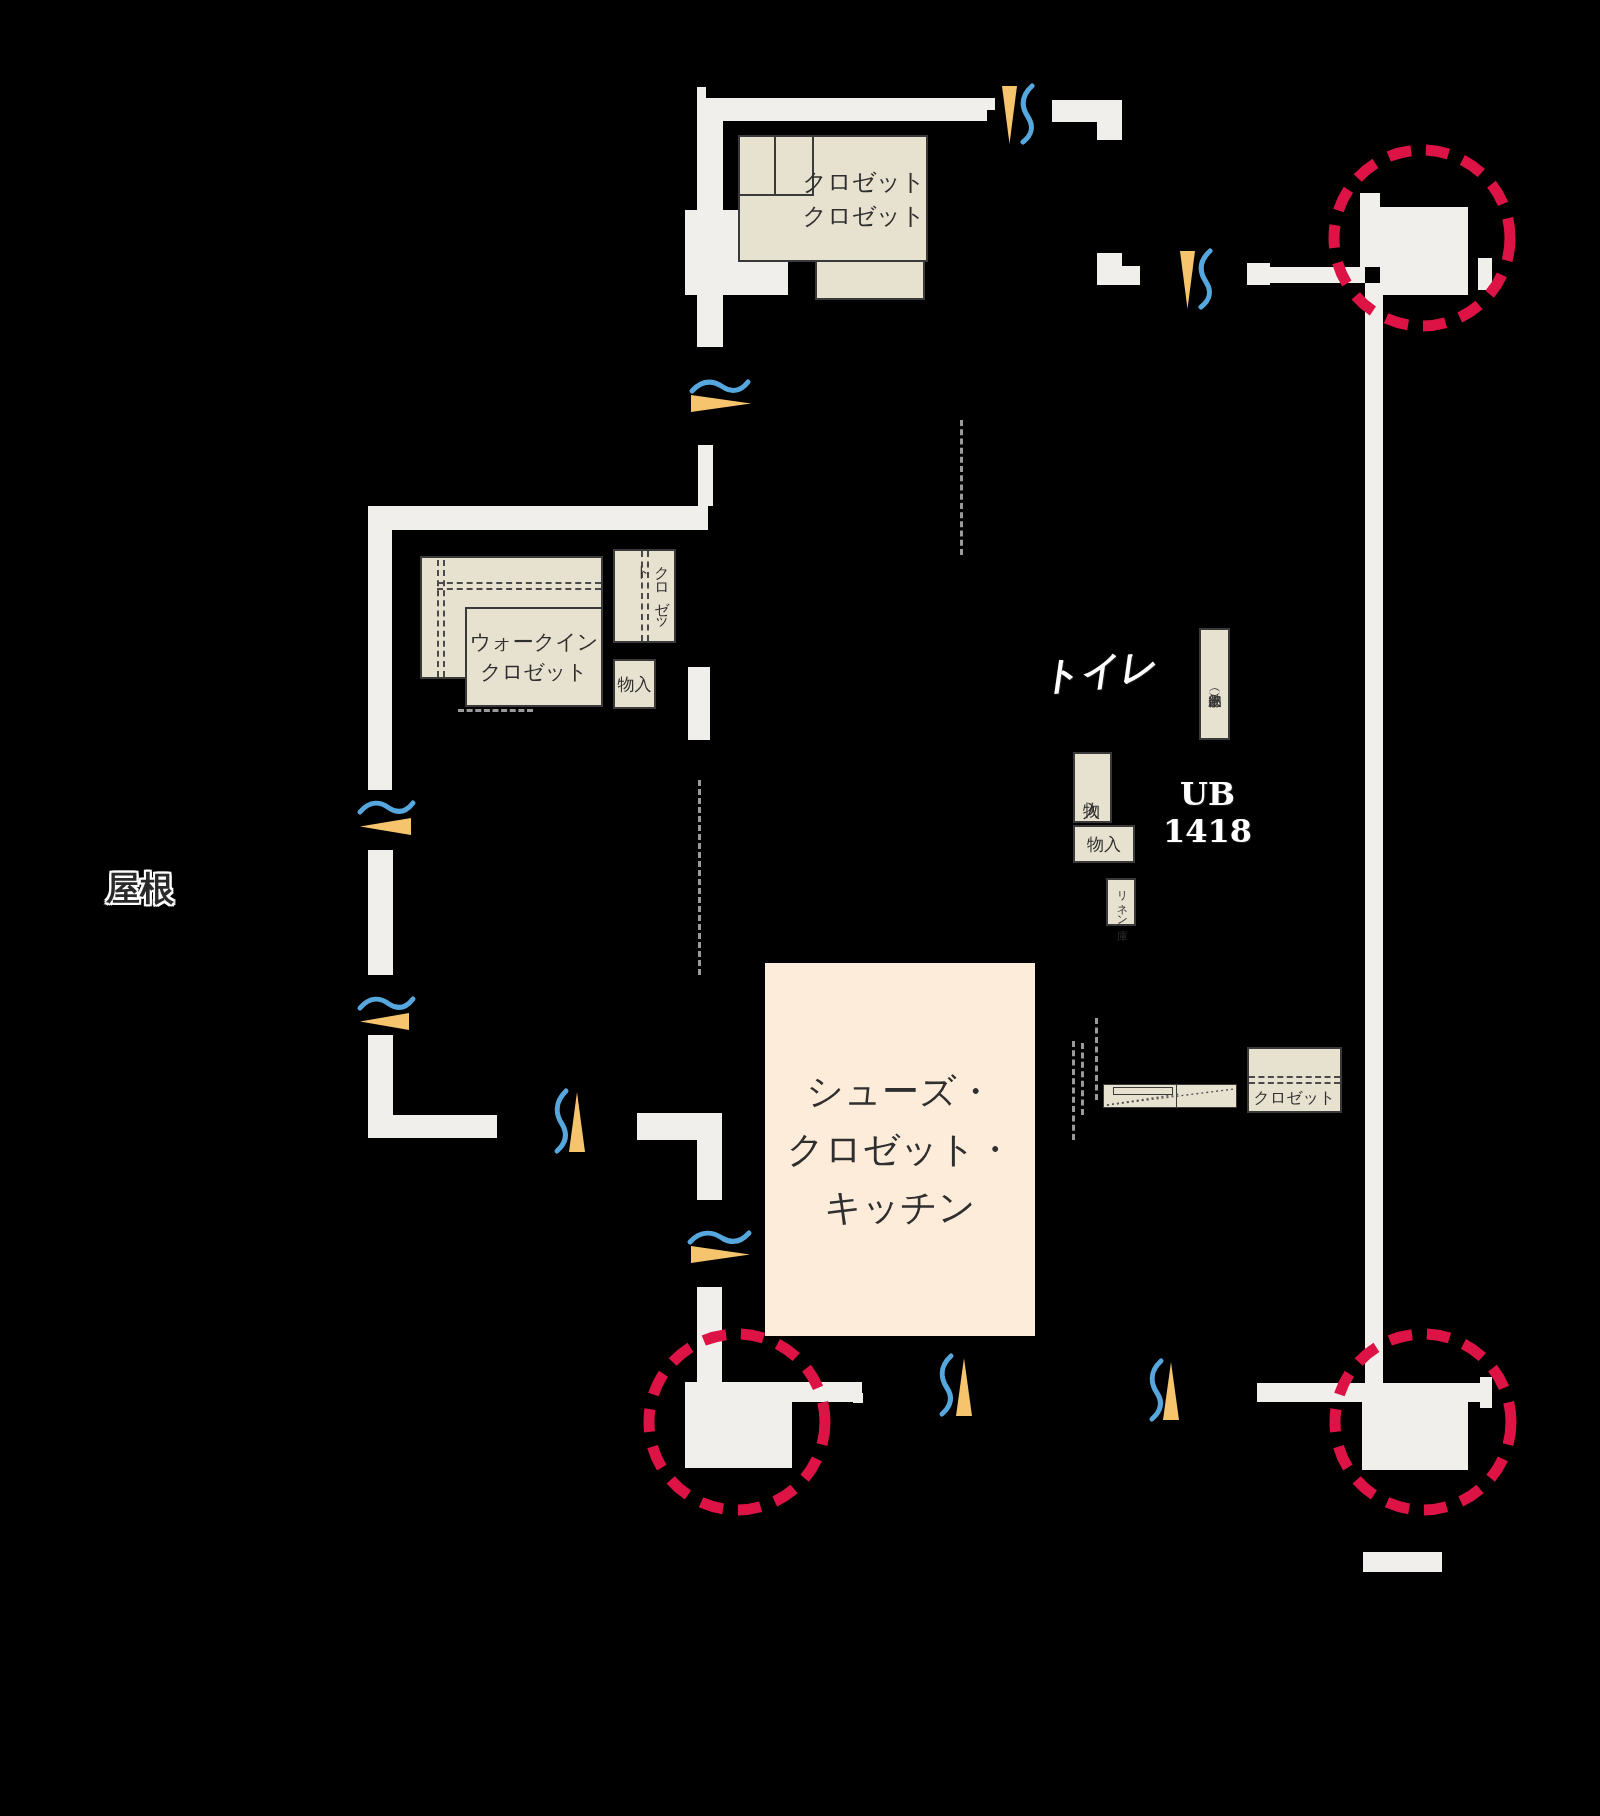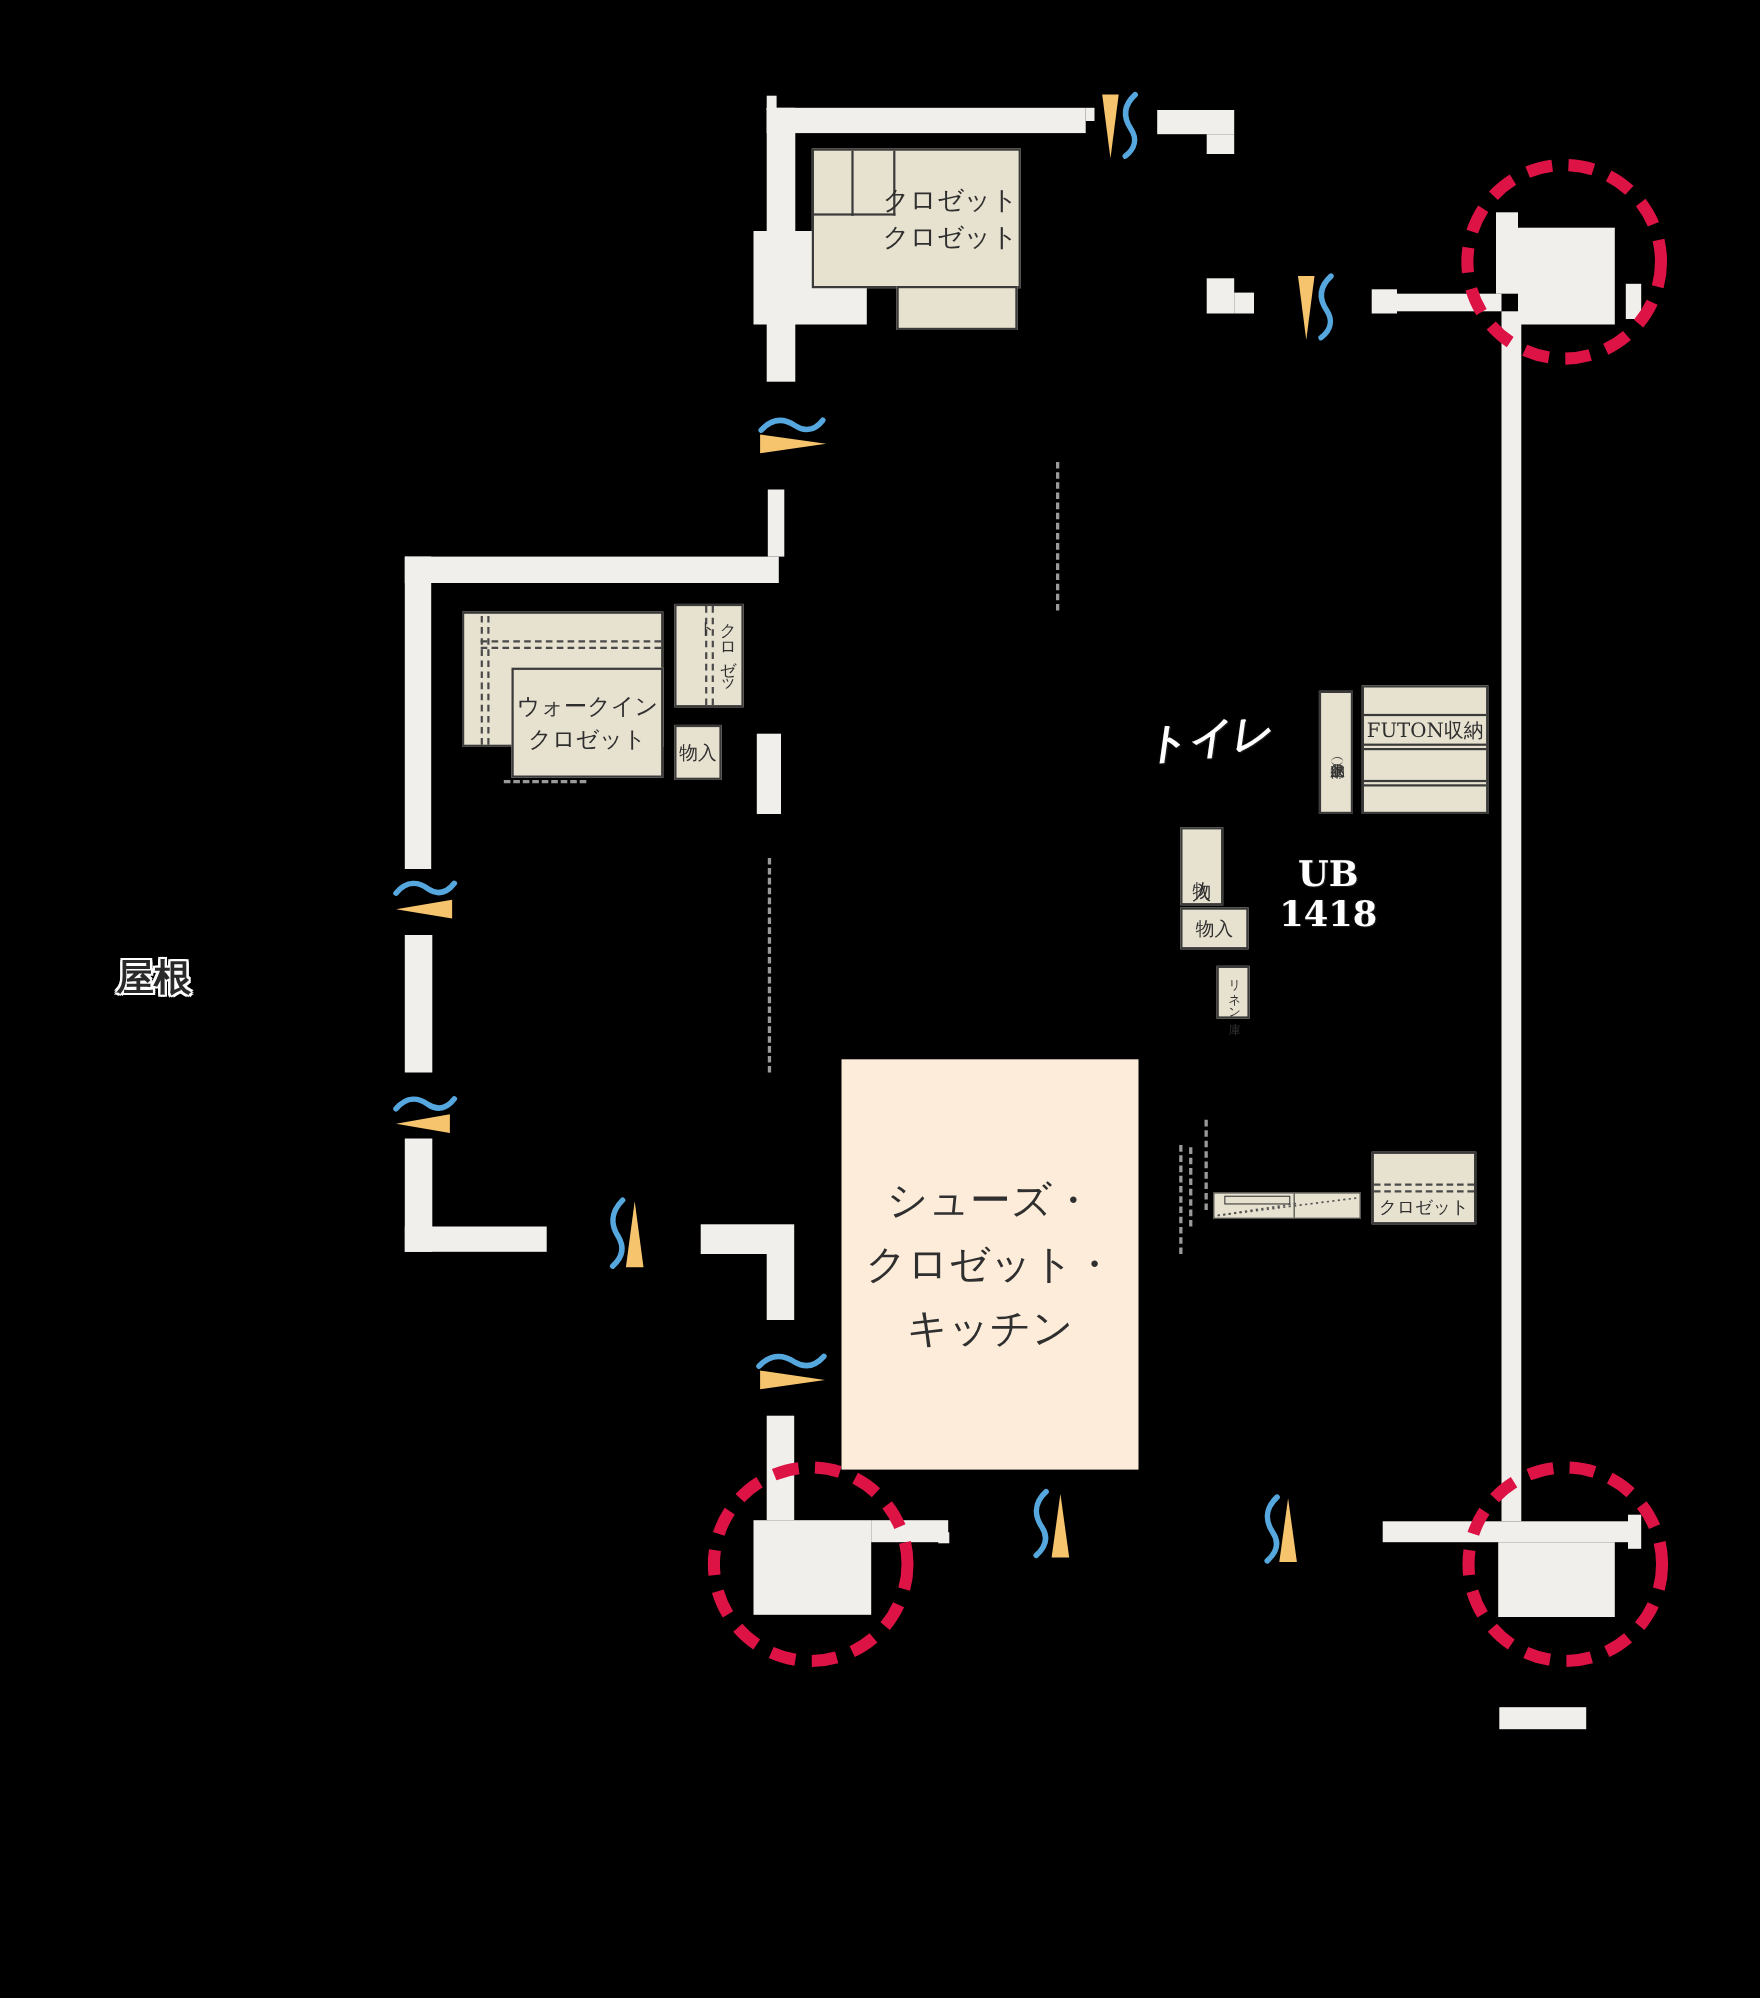--- a/index.html
+++ b/index.html
@@ -95,30 +95,20 @@
   </div>
 
   <div class="box center" style="left:613px;top:659px;width:43px;height:50px;">
     <span class="lbl" style="position:static;font-size:17px;">物入</span>
   </div>
 
   <div class="box center" style="left:1199px;top:628px;width:31px;height:112px;">
     <span class="lbl vtext" style="position:static;font-size:13px;">（上部収納）</span>
   </div>
 
-  <div class="box" style="left:1238px;top:623px;width:115px;height:117px;">
-    <div class="thinline" style="left:0;top:24px;width:111px;height:2px;"></div>
-    <div class="thinline" style="left:0;top:51px;width:111px;height:2px;"></div>
-    <div class="thinline" style="left:0;top:55px;width:111px;height:2px;"></div>
-    <div class="thinline" style="left:0;top:84px;width:111px;height:2px;"></div>
-    <div class="thinline" style="left:0;top:88px;width:111px;height:2px;"></div>
-    <div class="lbl center" style="left:0;top:26px;width:111px;height:25px;font-size:18px;">
-      <span>FUTON収納</span>
-    </div>
-  </div>
 
   <div class="box center" style="left:1073px;top:752px;width:39px;height:71px;">
     <span class="lbl vtext" style="position:static;font-size:17px;">物入</span>
   </div>
   <div class="box center" style="left:1073px;top:825px;width:62px;height:38px;">
     <span class="lbl" style="position:static;font-size:17px;">物入</span>
   </div>
   <div class="box center" style="left:1106px;top:878px;width:30px;height:48px;">
     <span class="lbl vtext" style="position:static;font-size:11px;">リネン庫</span>
   </div>

